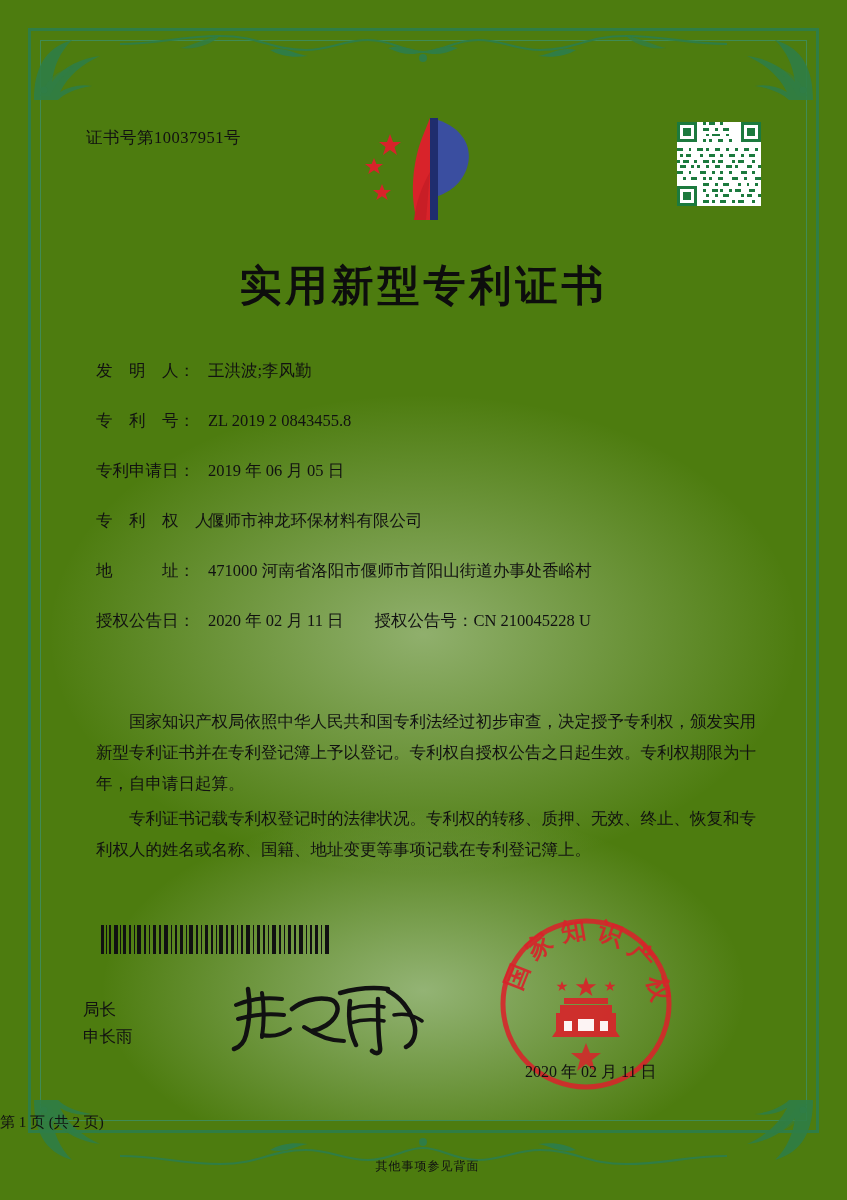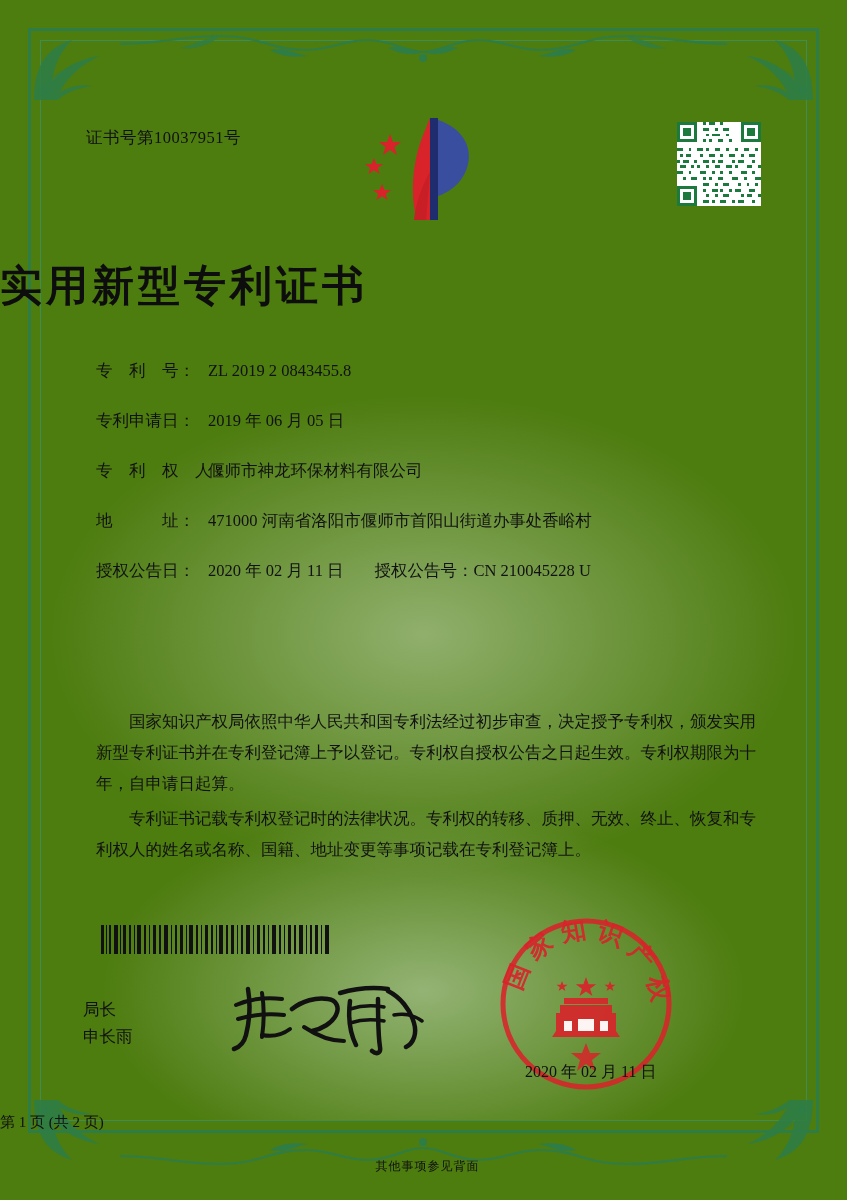--- a/index.html
+++ b/index.html
@@ -108,21 +108,21 @@
     height: 84px;
   }
   .qr svg { display:block; width:100%; height:100%; }
 
   
   .title {
     position: absolute;
     left: 0;
     right: 0;
     top: 258px;
-    text-align: left;
+    text-align: center;
     font-size: 42px;
     font-weight: bold;
     letter-spacing: 4px;
     color: #0d0d0d;
     font-family: "DejaVu Serif", "Liberation Serif", serif;
   }
 
   
   .fields {
     position: absolute;
@@ -410,20 +410,23 @@
           <rect x="21" y="27" width="2" height="1"></rect>
           <rect x="26" y="27" width="1" height="1"></rect>
       </g>
     </svg>
   </div>
 
   <div class="title">实用新型专利证书</div>
 
   <div class="fields">
     <div class="field">
+      <span class="label">发　明　人：</span><span class="value">王洪波;李风勤</span>
+    </div>
+    <div class="field">
       <span class="label">专　利　号：</span><span class="value">ZL 2019 2 0843455.8</span>
     </div>
     <div class="field">
       <span class="label">专利申请日：</span><span class="value">2019 年 06 月 05 日</span>
     </div>
     <div class="field">
       <span class="label">专　利　权　人：</span><span class="value">偃师市神龙环保材料有限公司</span>
     </div>
     <div class="field">
       <span class="label">地　　　址：</span><span class="value">471000 河南省洛阳市偃师市首阳山街道办事处香峪村</span>

